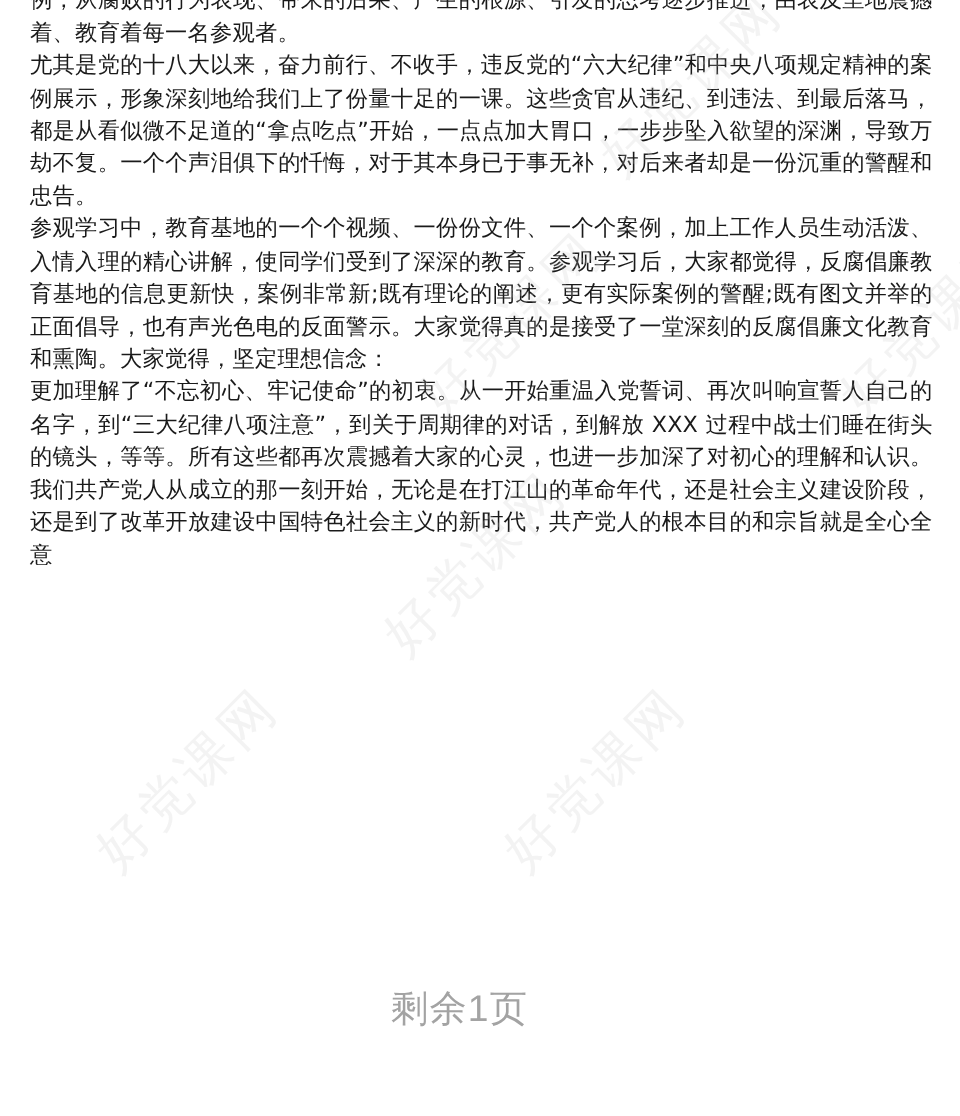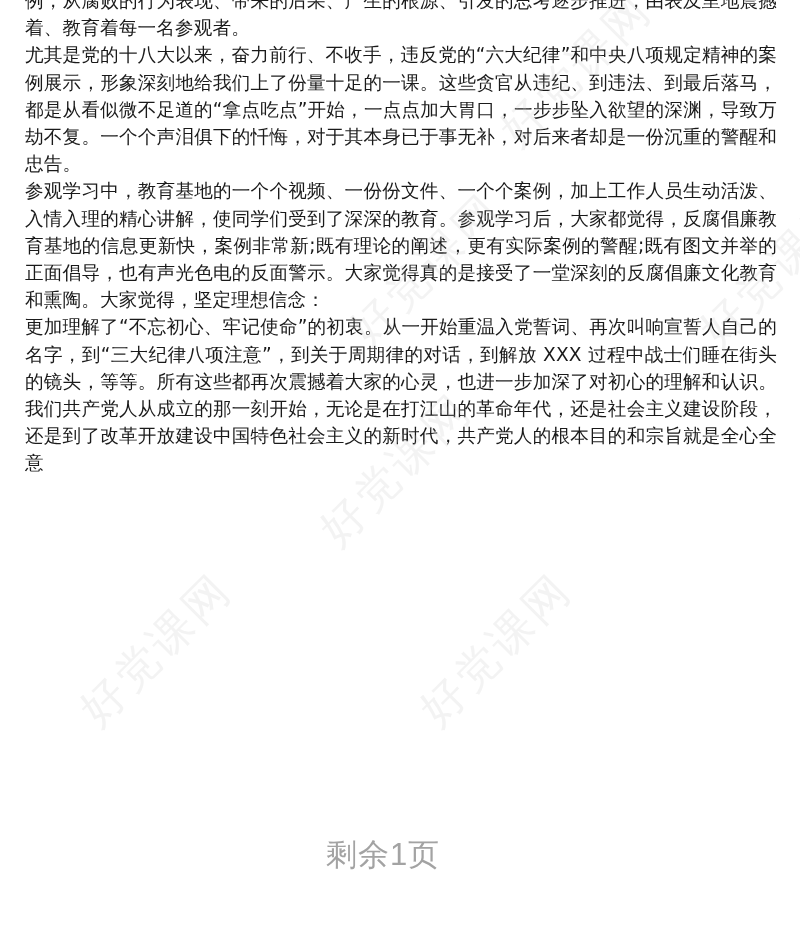--- a/index.html
+++ b/index.html
@@ -58,21 +58,20 @@
       letter-spacing: 4px;
       font-family: "DejaVu Sans", sans-serif;
     }
     .more-banner {
       position: absolute;
       left: 0;
       top: 820px;
       width: 800px;
       height: 70px;
       display: flex;
-      align-items: center;
       justify-content: center;
     }
     .more-text {
       font-size: 31px;
       color: #a3a3a3;
       letter-spacing: 1px;
       font-family: "Liberation Sans", "DejaVu Sans", sans-serif;
     }
     .more-gap {
       display: inline-block;

